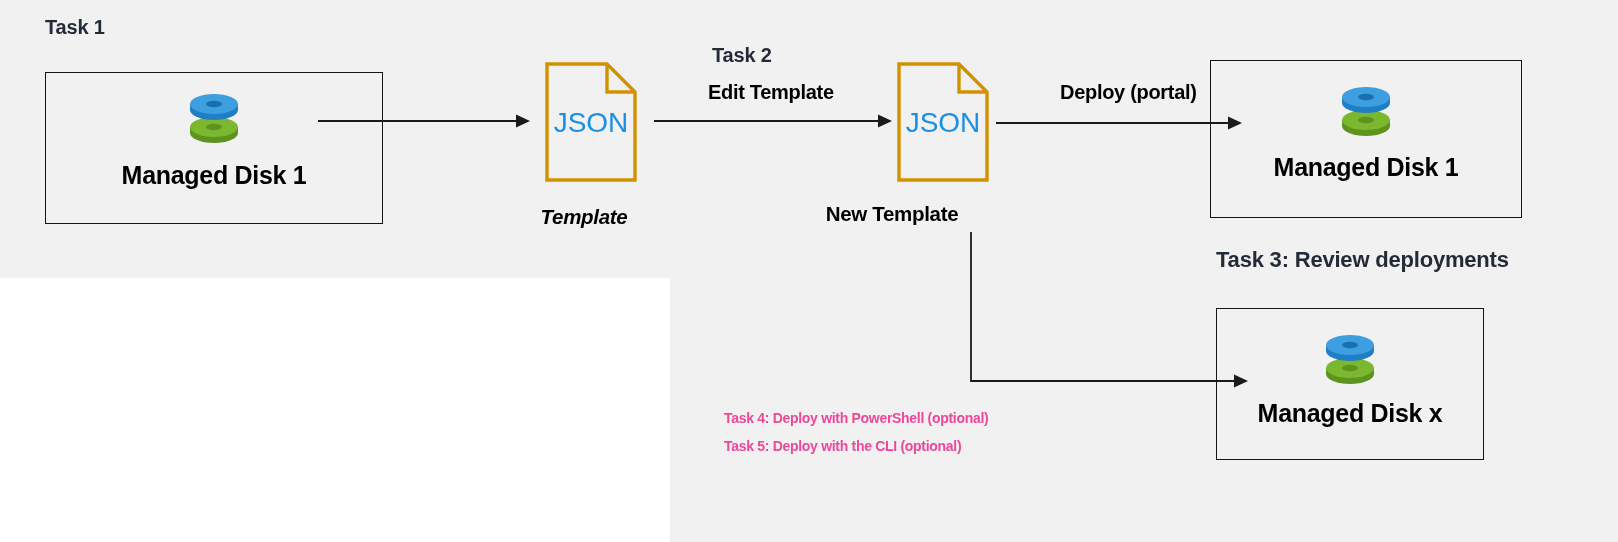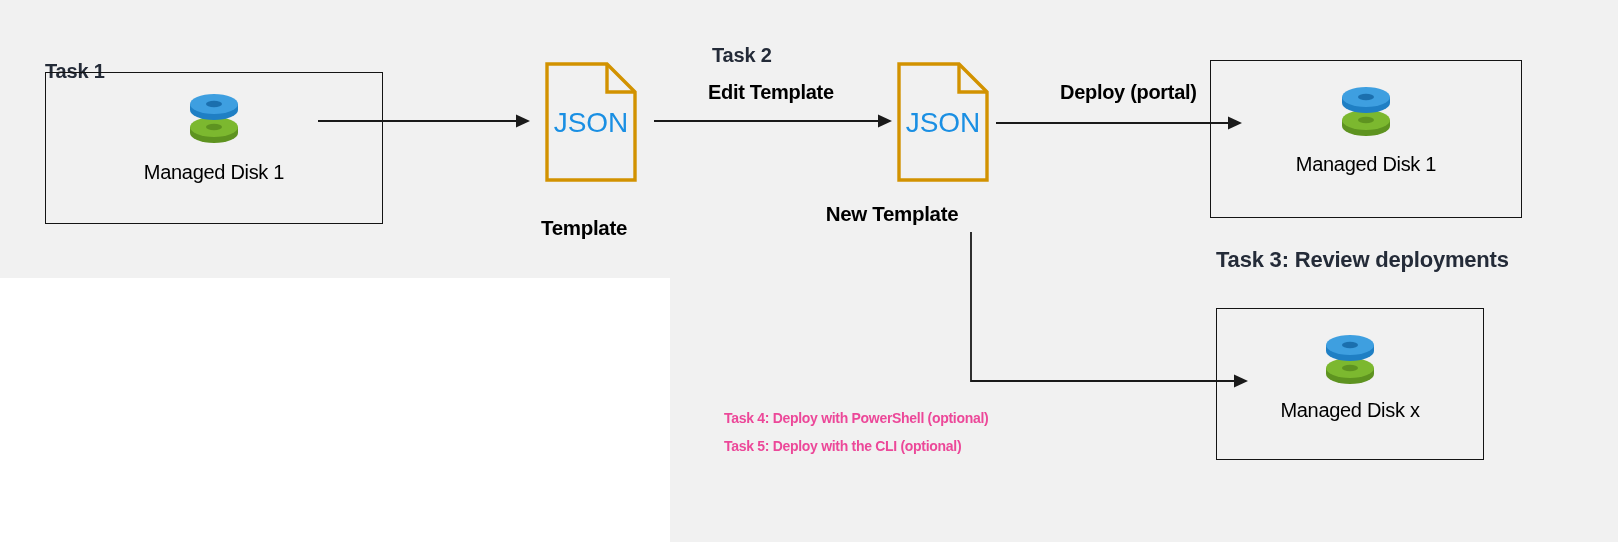--- a/index.html
+++ b/index.html
@@ -46,22 +46,22 @@
     border: 1.6px solid #141414;
     background: transparent;
     box-sizing: border-box;
   }
   .box-caption {
     position: absolute;
     left: 0;
     right: 0;
     text-align: center;
     color: #000000;
-    font-weight: normal;
-    font-size: 20px;
+    font-weight: bold;
+    font-size: 25px;
     letter-spacing: -0.3px;
   }
 
   
   .disk-icon {
     position: absolute;
     width: 62px;
     height: 56px;
   }
   .disk-icon svg { display:block; width:100%; height:100%; }
@@ -98,21 +98,21 @@
   }
 </style>
 </head>
 <body>
 
 <div id="canvas">
 
   <div class="panel" id="panel-left"></div>
   <div class="panel" id="panel-right"></div>
 
-  <div class="task-label" style="left:45px; top:16px;margin-top:44px;">Task 1</div>
+  <div class="task-label" style="left:45px; top:16px;">Task 1</div>
 
   <div class="task-label" style="left:712px; top:20px;margin-top:24px;">Task 2</div>
 
   <div class="box" style="left:45px; top:72px; width:338px; height:152px;">
     <div class="disk-icon" style="left:50%; top:18px; transform:translateX(-50%);">
       <svg viewBox="0 0 62 56" xmlns="http://www.w3.org/2000/svg">
 
         <ellipse cx="31" cy="42" rx="24" ry="10" fill="#5e9320"></ellipse>
         <rect x="7" y="36" width="48" height="6" fill="#5e9320"></rect>
         <ellipse cx="31" cy="36" rx="24" ry="10" fill="#7cb82f"></ellipse>
@@ -134,21 +134,21 @@
     </svg>
   </div>
 
   <div class="json-doc" style="left:538px; top:62px;">
     <svg viewBox="0 0 92 120" xmlns="http://www.w3.org/2000/svg">
       <path d="M2,2 H62 L90,30 V118 H2 Z" fill="none" stroke="#d29200" stroke-width="3.4" stroke-linejoin="miter"></path>
       <path d="M62,2 V30 H90" fill="none" stroke="#d29200" stroke-width="3.4" stroke-linejoin="miter"></path>
       <text x="46" y="70" text-anchor="middle" fill="#1a8fe3" font-family="Liberation Sans, sans-serif" font-size="28">JSON</text>
     </svg>
   </div>
-  <div class="json-caption" style="left:488px; top:216px; width:192px;">Template</div>
+  <div class="json-caption" style="left:488px; top:205px; width:192px;font-style:italic;">Template</div>
 
   <div class="heavy-label" style="left:676px; top:81px;">Edit Template</div>
   <div class="connector" style="left:654px; top:108px;">
     <svg width="240" height="26" viewBox="0 0 240 26" xmlns="http://www.w3.org/2000/svg">
       <line x1="0" y1="13" x2="224" y2="13" stroke="#1a1a1a" stroke-width="1.8"></line>
       <polygon points="224,6.5 238,13 224,19.5" fill="#1a1a1a"></polygon>
     </svg>
   </div>
 
   <div class="json-doc" style="left:890px; top:62px;">

